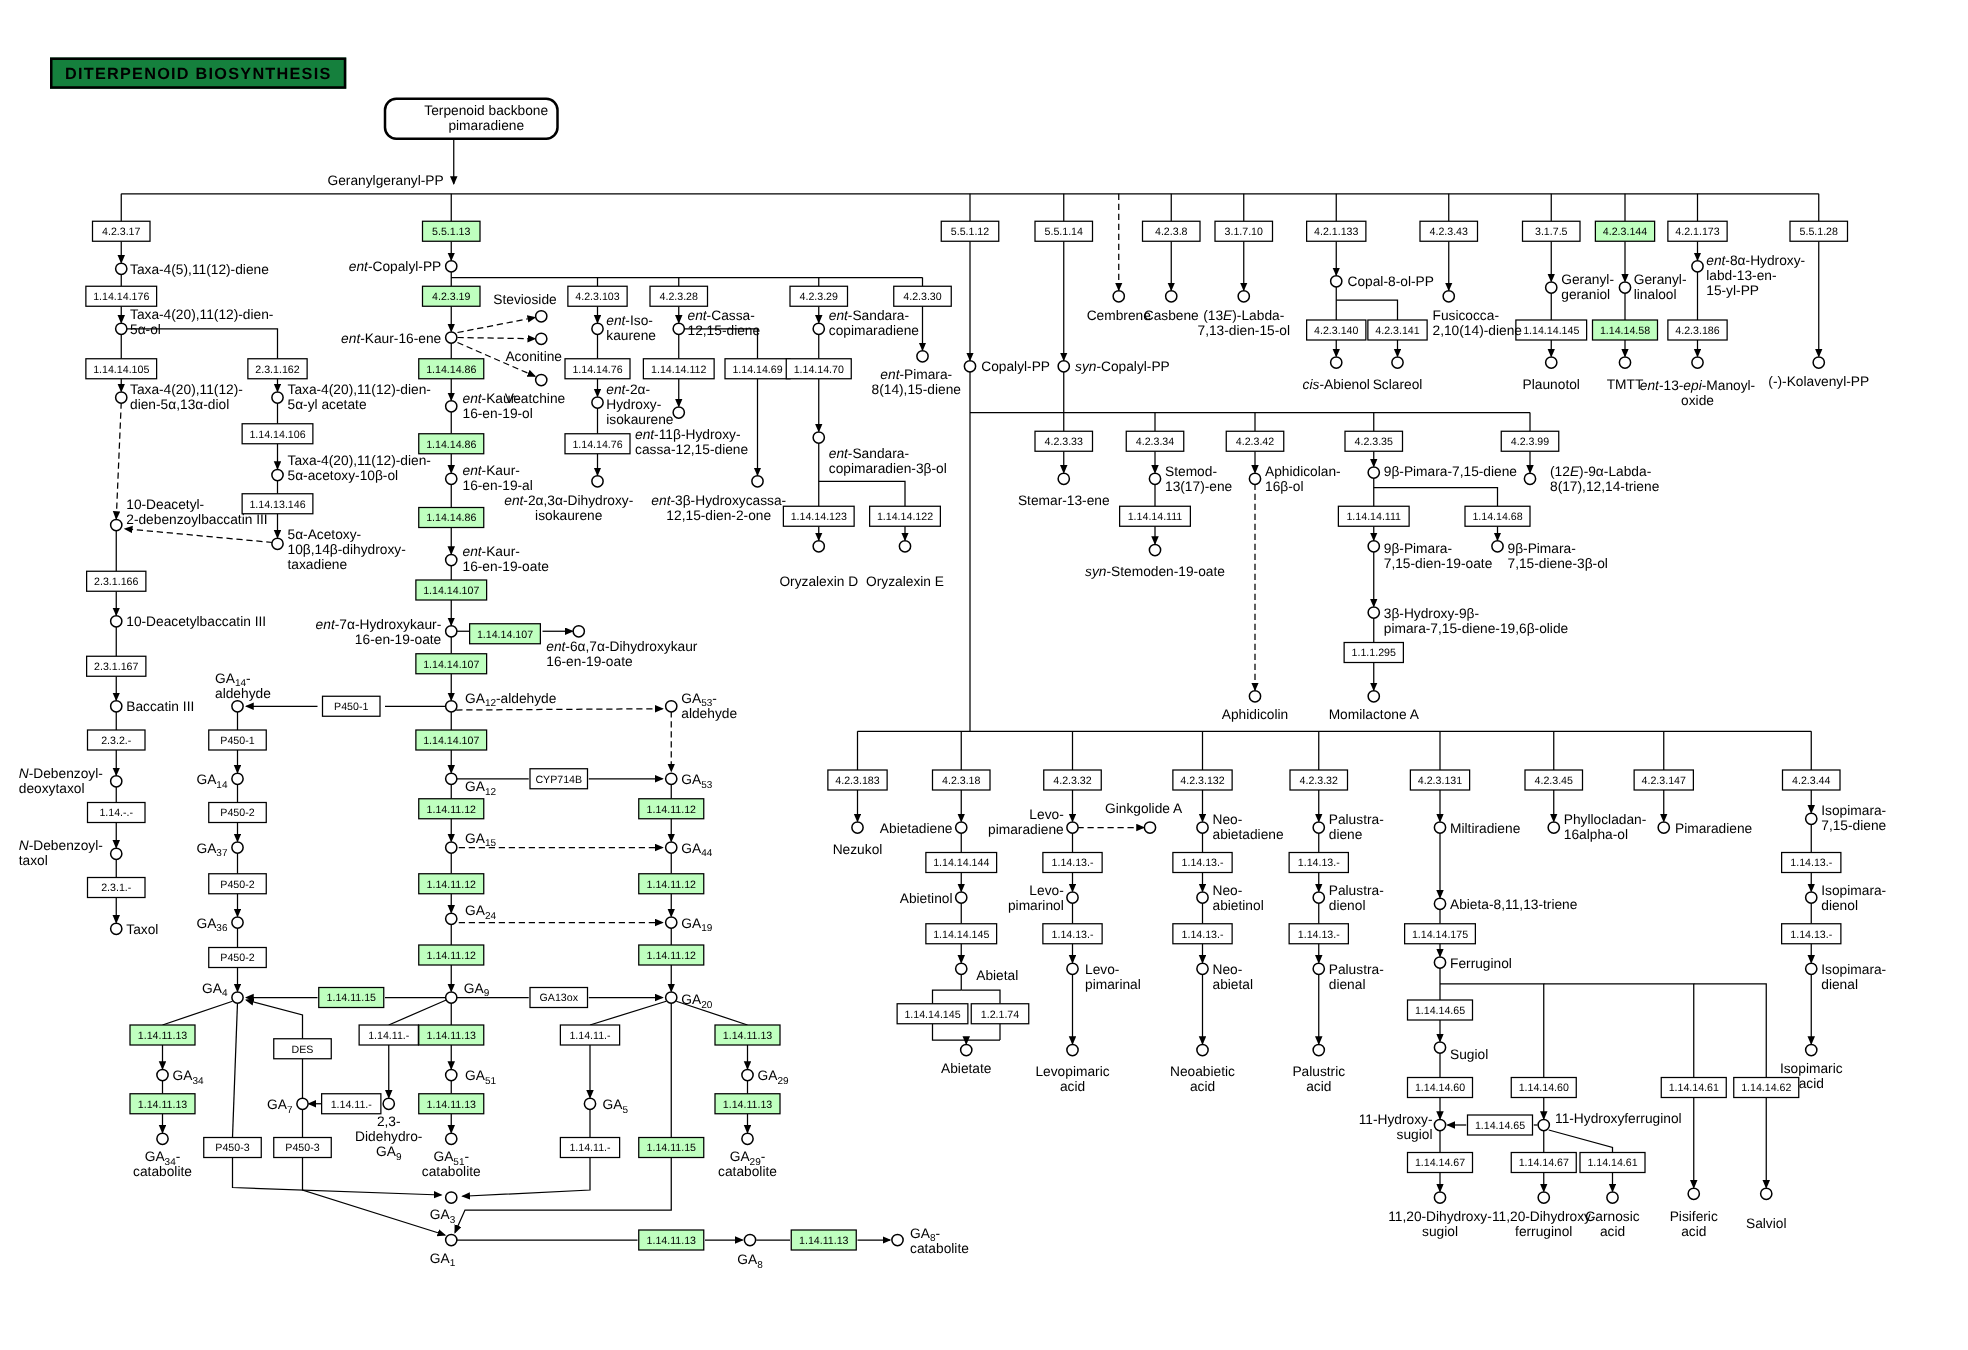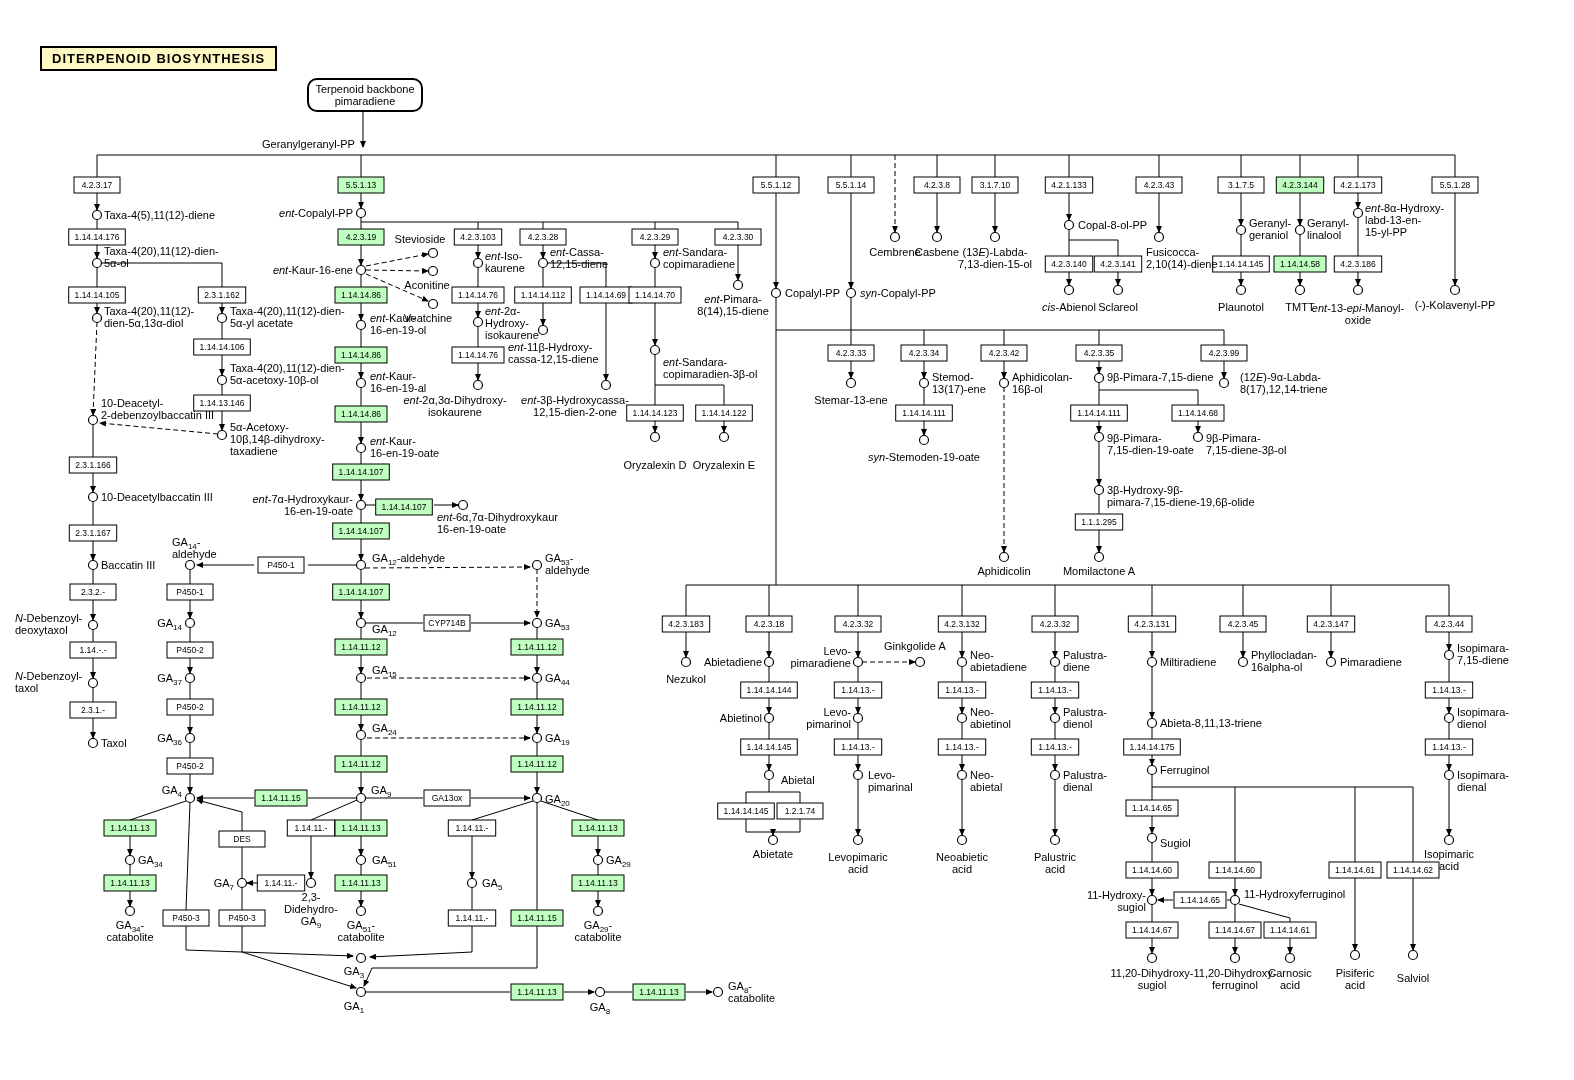--- a/index.html
+++ b/index.html
@@ -1,19 +1,19 @@
 <!DOCTYPE html>
 <html><head>
 <meta charset="utf-8">
 <style>
   html,body{margin:0;padding:0;background:#fff;}
   #canvas{position:relative;width:1574px;height:1080px;background:#fff;font-family:"Liberation Sans",sans-serif;overflow:hidden;color:#000;}
   #pw{position:absolute;left:0;top:0;}
-  .title-box{position:absolute;left:40px;top:46px;border:2px solid #000;padding:3px 10px;font-size:13px;font-weight:bold;letter-spacing:1px;background:#fef9c3;}
-  .backbone-box{position:absolute;left:307px;top:78px;width:112px;height:30px;border:2px solid #000;border-radius:10px;display:flex;flex-direction:column;align-items:center;justify-content:center;font-size:11px;line-height:12px;text-align:center;background:#fff;cursor:pointer;}
+  .title-box{position:absolute;left:40px;top:46px;border:2px solid #000;padding:3px 10px;font-size:13px;font-weight:bold;letter-spacing:1px;background:#15803d;}
+  .backbone-box{position:absolute;left:307px;top:78px;width:112px;height:30px;border:2px solid #000;border-radius:10px;display:flex;flex-direction:column;align-items:center;justify-content:center;font-size:11px;line-height:12px;text-align:center;background:#fff;cursor:pointer;padding-left:24px;}
   .footer{position:absolute;left:15px;top:1082px;font-size:11px;line-height:13px;}
   text{fill:#000;}
 </style>
 </head>
 <body>
 
 <div id="canvas">
   <svg id="pw" width="1574" height="1080" viewBox="0 0 1574 1080" font-family="Liberation Sans, sans-serif">
     <defs>
       <marker id="arw" markerWidth="8" markerHeight="8" refX="6" refY="3" orient="auto">

